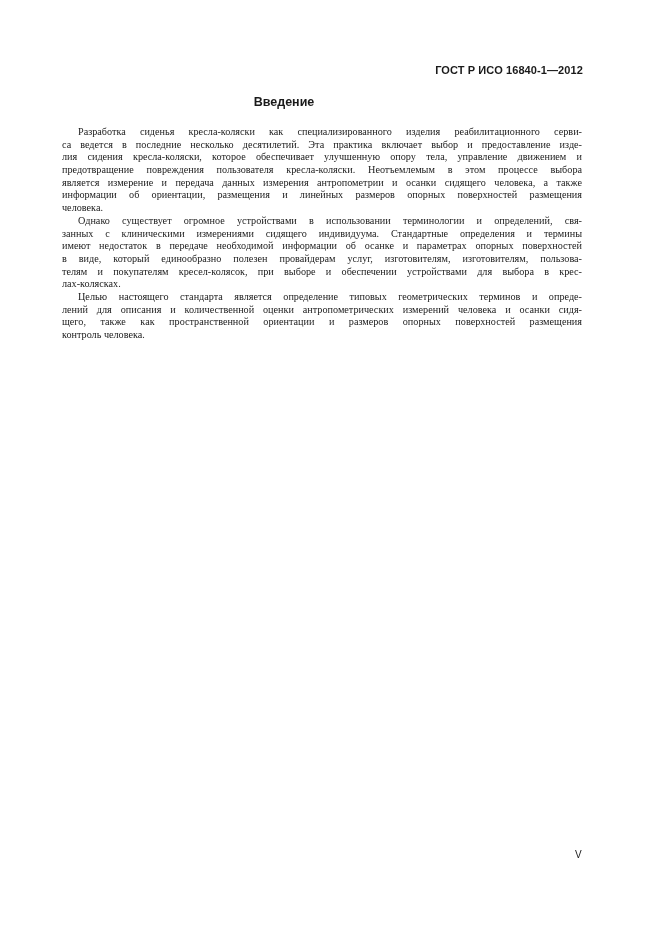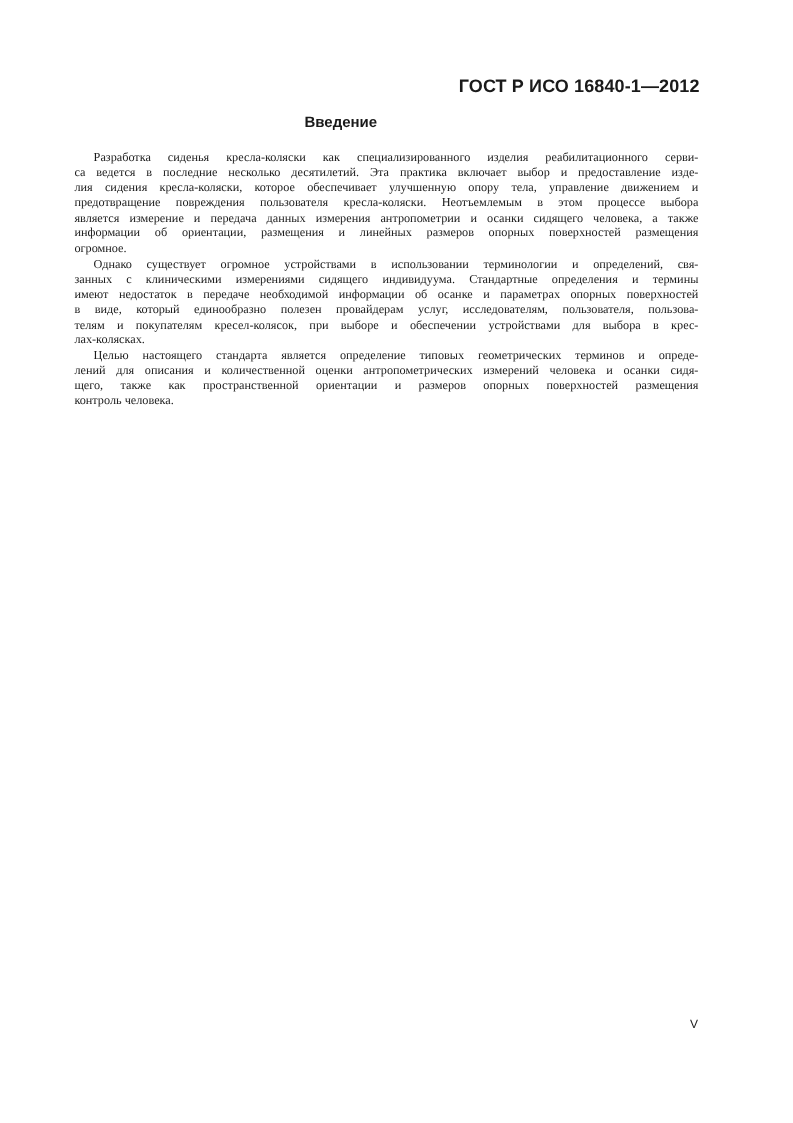--- a/index.html
+++ b/index.html
@@ -1,17 +1,17 @@
 <!DOCTYPE html>
 <html><head>
 <meta charset="utf-8">
 <style>
   html, body { margin: 0; padding: 0; background: #ffffff; }
   body { width: 661px; height: 936px; position: relative; overflow: hidden; font-family: "Liberation Sans", sans-serif; color: #1a1a1a; }
-  .header { position: absolute; top: 64px; right: 78px; font-weight: bold; font-size: 15px; letter-spacing: 0.1px; }
+  .header { position: absolute; top: 64px; right: 78px; font-weight: bold; font-size: 11px; letter-spacing: 0.1px; }
   .title { position: absolute; top: 95px; left: 0; width: 568px; text-align: center; font-weight: bold; font-size: 12.5px; }
   .body-text { position: absolute; top: 126px; left: 62px; width: 520px; font-size: 10.2px; line-height: 12.7px; font-family: Liberation Serif, serif; }
   .line { display: block; white-space: nowrap; text-align: justify; text-align-last: justify; height: 12.7px; }
   .line.last { text-align-last: left; }
   .line.indent { padding-left: 16px; }
   .page-num { position: absolute; top: 849px; left: 575px; font-size: 10px; }
 </style>
 </head>
 <body>
 
@@ -19,27 +19,27 @@
 <div class="title">Введение</div>
 
 <div class="body-text">
   <div>
     <span class="line indent">Разработка сиденья кресла-коляски как специализированного изделия реабилитационного серви-</span>
     <span class="line">са ведется в последние несколько десятилетий. Эта практика включает выбор и предоставление изде-</span>
     <span class="line">лия сидения кресла-коляски, которое обеспечивает улучшенную опору тела, управление движением и</span>
     <span class="line">предотвращение повреждения пользователя кресла-коляски. Неотъемлемым в этом процессе выбора</span>
     <span class="line">является измерение и передача данных измерения антропометрии и осанки сидящего человека, а также</span>
     <span class="line">информации об ориентации, размещения и линейных размеров опорных поверхностей размещения</span>
-    <span class="line last">огромное.</span>
+    <span class="line last">человека.</span>
   </div>
   <div>
     <span class="line indent">Однако существует огромное устройствами в использовании терминологии и определений, свя-</span>
     <span class="line">занных с клиническими измерениями сидящего индивидуума. Стандартные определения и термины</span>
     <span class="line">имеют недостаток в передаче необходимой информации об осанке и параметрах опорных поверхностей</span>
-    <span class="line">в виде, который единообразно полезен провайдерам услуг, исследователям, пользователя, пользова-</span>
+    <span class="line">в виде, который единообразно полезен провайдерам услуг, изготовителям, изготовителям, пользова-</span>
     <span class="line">телям и покупателям кресел-колясок, при выборе и обеспечении устройствами для выбора в крес-</span>
     <span class="line last">лах-колясках.</span>
   </div>
   <div>
     <span class="line indent">Целью настоящего стандарта является определение типовых геометрических терминов и опреде-</span>
     <span class="line">лений для описания и количественной оценки антропометрических измерений человека и осанки сидя-</span>
     <span class="line">щего, также как пространственной ориентации и размеров опорных поверхностей размещения</span>
     <span class="line last">контроль человека.</span>
   </div>
 </div>

